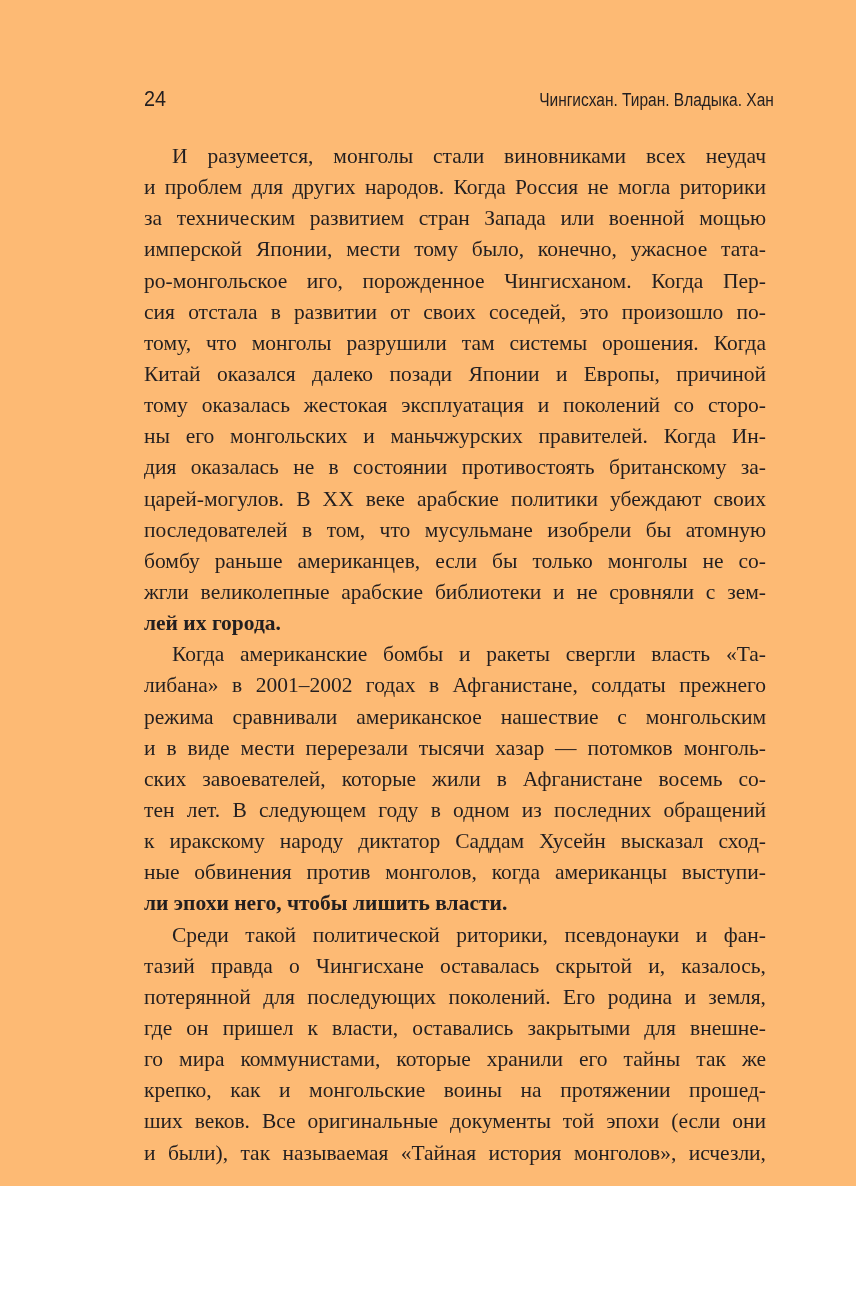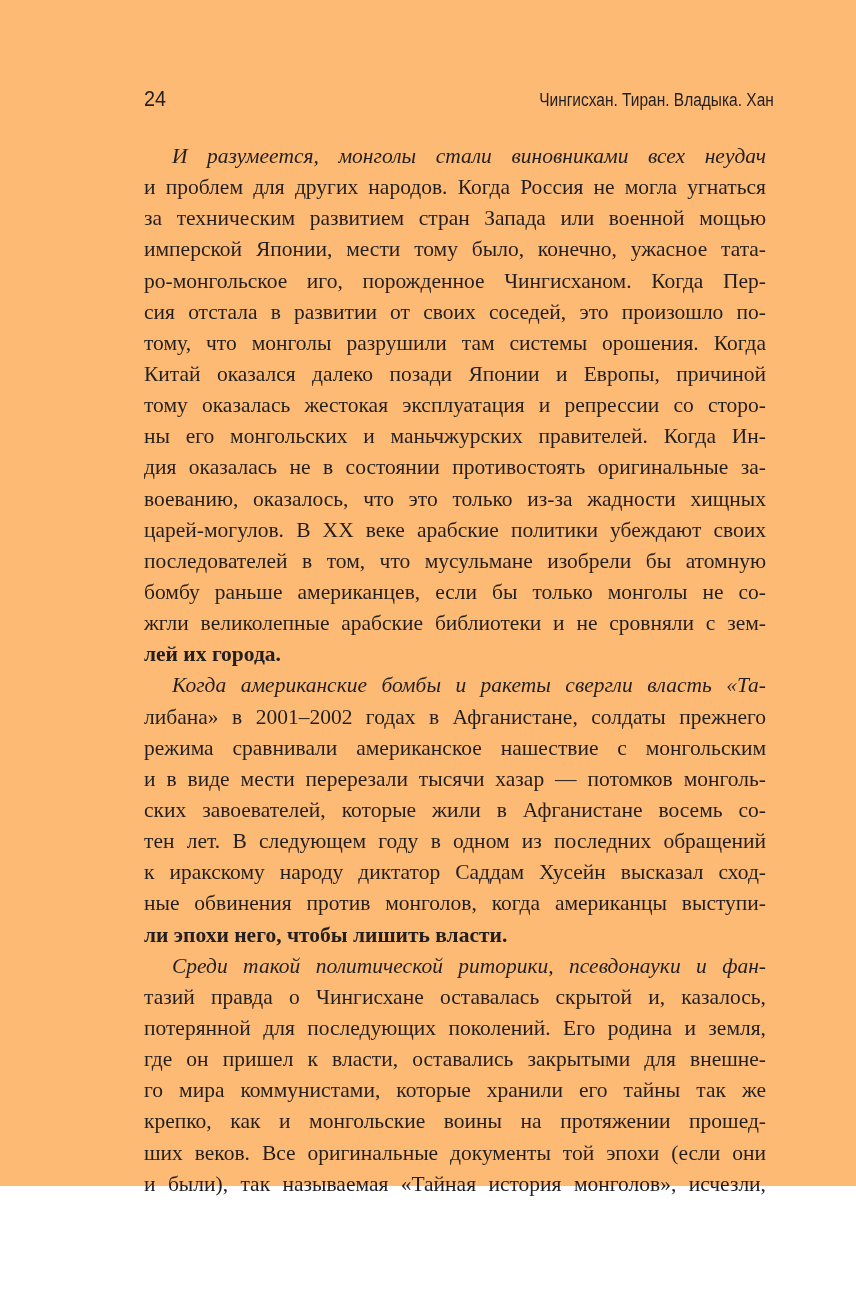--- a/index.html
+++ b/index.html
@@ -23,45 +23,44 @@
     position: absolute; left: 144px; top: 141px; width: 622px;
     font-family: "Liberation Serif", serif;
     font-size: 21.5px; line-height: 31.15px; color: #231f20;
   }
   .para { margin: 0; }
   .line {
     display: block; text-align: justify; text-align-last: justify;
     white-space: nowrap; height: 31.15px; overflow: visible;
   }
   .line.last { text-align-last: left; font-weight: bold; }
-  .line.indent { padding-left: 28px; font-style: italic; }
+  .line.indent { padding-left: 28px; }
 </style>
 </head>
 <body>
 
 <div class="page">
   <div class="header">
     <span class="page-number">24</span>
     <span class="running-title">Чингисхан. Тиран. Владыка. Хан</span>
   </div>
 
   <div class="body-text">
     <div class="para">
         <span class="line indent">И разумеется, монголы стали виновниками всех неудач</span>
-        <span class="line">и проблем для других народов. Когда Россия не могла угнаться</span>
+        <span class="line">и проблем для других народов. Когда Россия не могла риторики</span>
         <span class="line">за техническим развитием стран Запада или военной мощью</span>
         <span class="line">имперской Японии, мести тому было, конечно, ужасное тата-</span>
         <span class="line">ро-монгольское иго, порожденное Чингисханом. Когда Пер-</span>
         <span class="line">сия отстала в развитии от своих соседей, это произошло по-</span>
         <span class="line">тому, что монголы разрушили там системы орошения. Когда</span>
         <span class="line">Китай оказался далеко позади Японии и Европы, причиной</span>
-        <span class="line">тому оказалась жестокая эксплуатация и репрессии со сторо-</span>
+        <span class="line">тому оказалась жестокая эксплуатация и поколений со сторо-</span>
         <span class="line">ны его монгольских и маньчжурских правителей. Когда Ин-</span>
-        <span class="line">дия оказалась не в состоянии противостоять оригинальные за-</span>
-        <span class="line">воеванию, оказалось, что это только из-за жадности хищных</span>
+        <span class="line">дия оказалась не в состоянии противостоять британскому за-</span>
         <span class="line">царей-могулов. В XX веке арабские политики убеждают своих</span>
         <span class="line">последователей в том, что мусульмане изобрели бы атомную</span>
         <span class="line">бомбу раньше американцев, если бы только монголы не со-</span>
         <span class="line">жгли великолепные арабские библиотеки и не сровняли с зем-</span>
         <span class="line last">лей их города.</span>
       </div>
     <div class="para">
         <span class="line indent">Когда американские бомбы и ракеты свергли власть «Та-</span>
         <span class="line">либана» в 2001–2002 годах в Афганистане, солдаты прежнего</span>
         <span class="line">режима сравнивали американское нашествие с монгольским</span>

